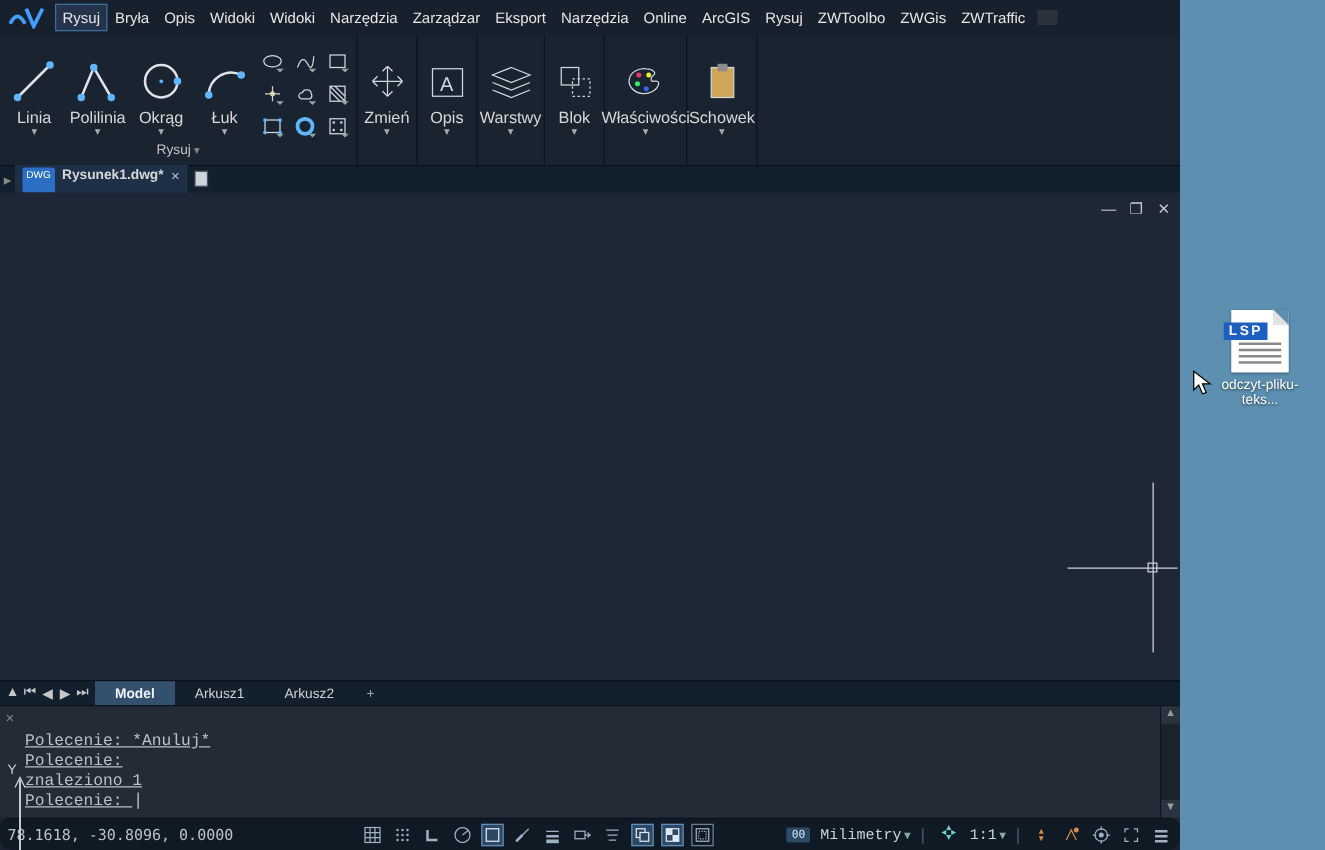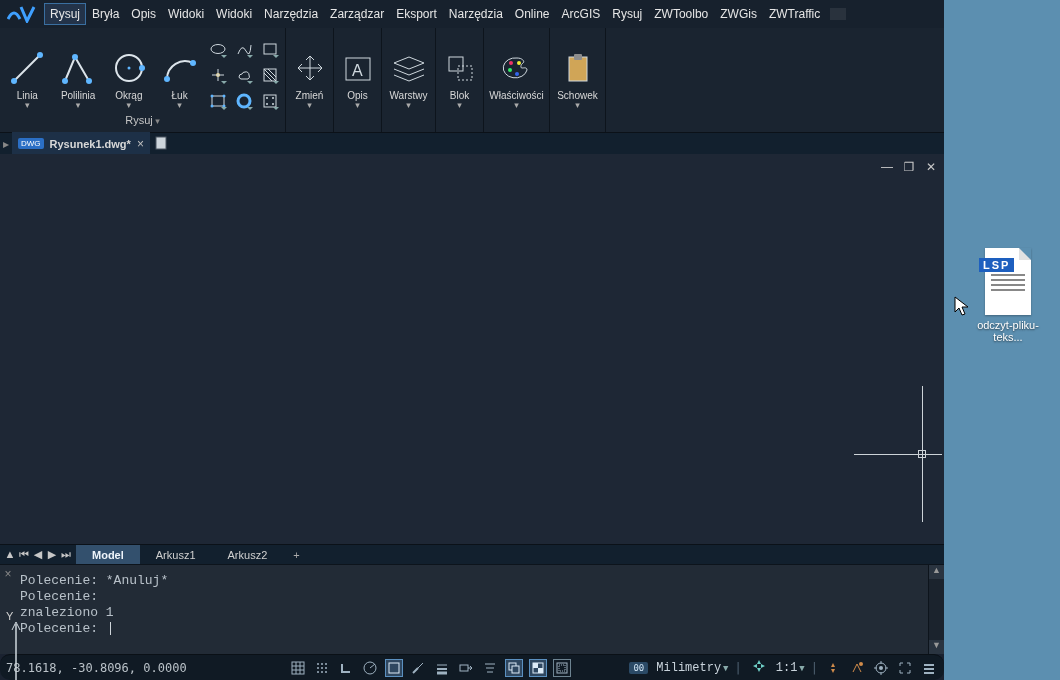--- a/index.html
+++ b/index.html
@@ -81,21 +81,21 @@
     padding-bottom: 2px;
     cursor: default;
   }
   .tool-large .icon-slot {
     height: 40px;
     display: flex;
     align-items: center;
     justify-content: center;
   }
   .tool-large .tlabel {
-    font-size: 10px;
+    font-size: 13px;
     text-align: center;
     line-height: 1.1;
     color: #d8d8d8;
     margin-top: 2px;
   }
   .tool-large .dd {
     font-size: 9px;
     color: #aaa;
     margin-top: -1px;
   }
@@ -137,21 +137,20 @@
     align-items: center;
     height: 22px;
     background: #12202e;
     border-top: 1px solid #0b1118;
   }
   .doc-close-left {
     width: 12px; text-align: center; color: #888;
   }
   .doc-tab {
     display: flex;
-    align-items: center;
     background: #1d3047;
     padding: 2px 6px;
     height: 24px;
     gap: 6px;
     font-size: 11px;
   }
   .dwg-badge {
     background: #2b6fc5;
     color: #fff;
     font-size: 8px;
@@ -207,23 +206,24 @@
     background: #222b36;
     border-top: 1px solid #0d141c;
     height: 90px;
   }
   .cmd-close { width: 16px; text-align: center; color: #888; padding-top: 2px; }
   .cmd-body {
     flex: 1;
     font-family: Consolas, "Courier New", monospace;
     font-size: 13px;
     color: #b8c1c9;
-    padding: 8px 4px;
+    padding: 20px 4px;
     line-height: 16px;
     overflow: hidden;
+    text-decoration: underline;
   }
   .cmd-caret {
     display: inline-block; width: 1px; height: 13px;
     background: #cfd5da; vertical-align: middle; margin-left: 4px;
   }
   .cmd-scroll {
     width: 16px;
     background: #1b232d;
     display: flex; flex-direction: column; justify-content: space-between;
     border-left: 1px solid #0d141c;
@@ -262,21 +262,21 @@
 
   .desktop-icon {
     position: absolute;
     left: 968px; top: 248px;
     width: 80px;
     text-align: center;
     color: #fff;
     font-size: 11px;
   }
   .file-glyph {
-    width: 46px; height: 67px;
+    width: 46px; height: 50px;
     margin: 0 auto 4px auto;
     background: #fff;
     position: relative;
     box-shadow: 0 1px 2px rgba(0,0,0,0.3);
   }
   .file-glyph::before {
     content:"";
     position:absolute; right:0; top:0;
     border-top: 12px solid #5c8fb0;
     border-left: 12px solid #e1e1e1;

